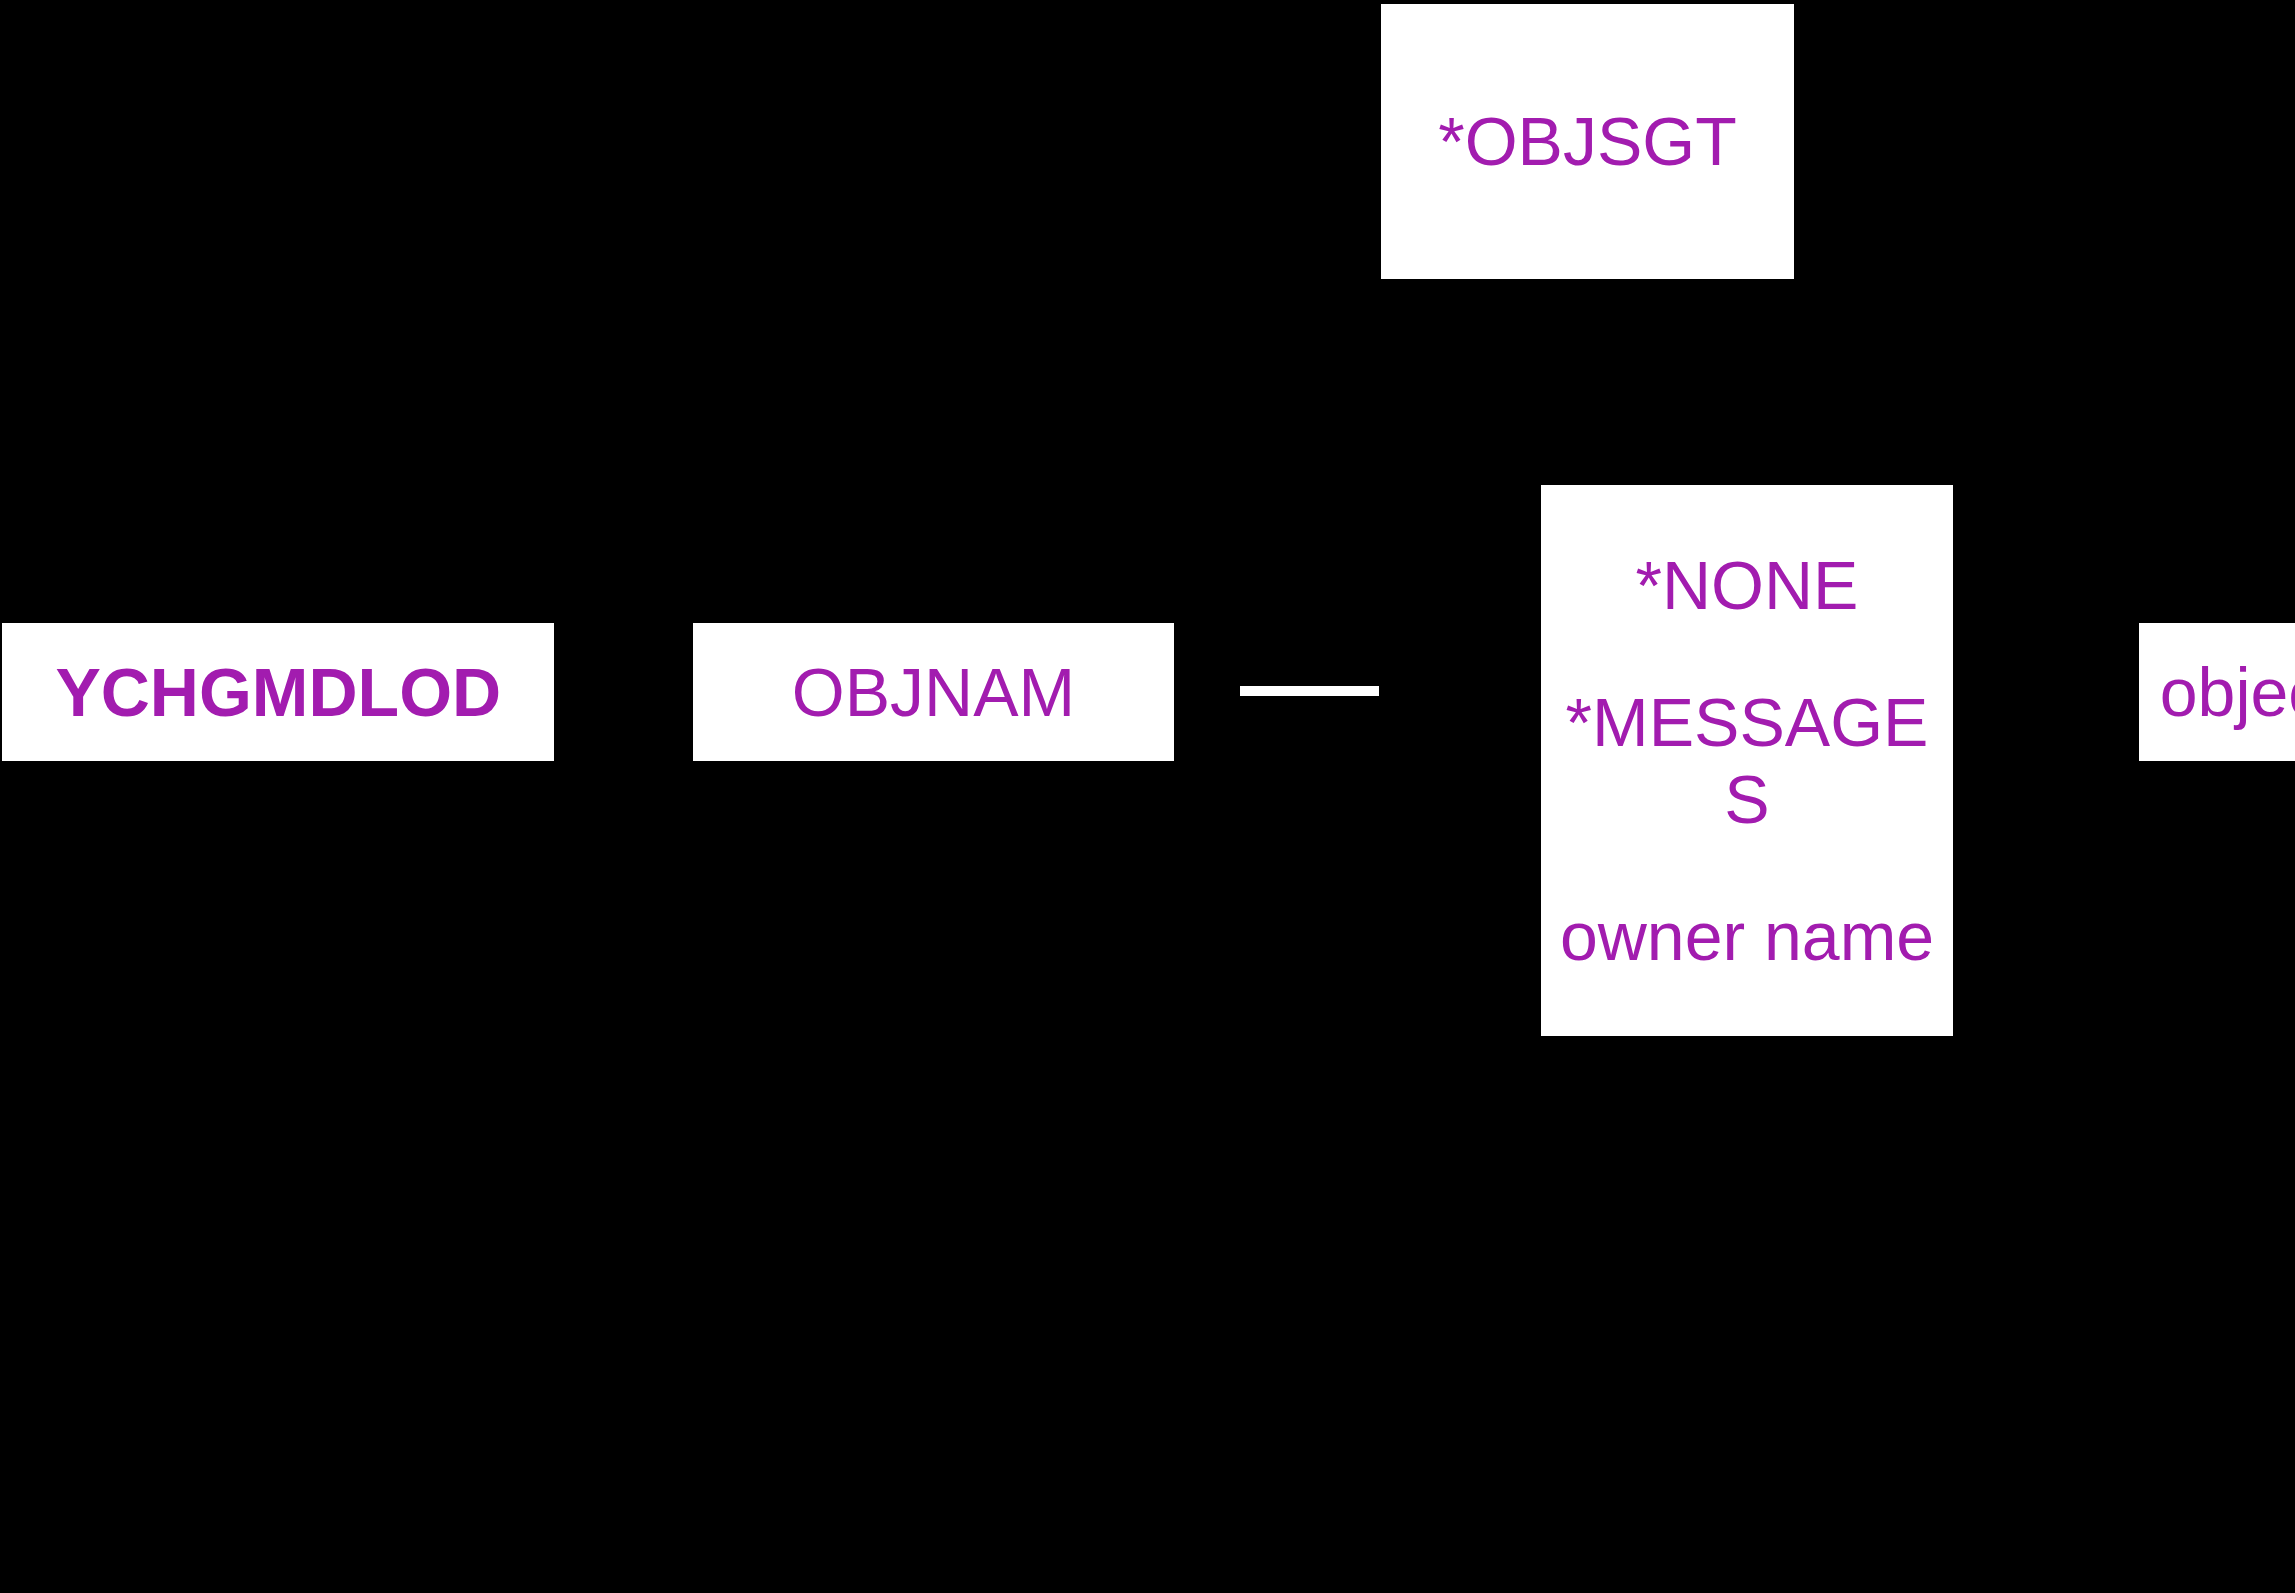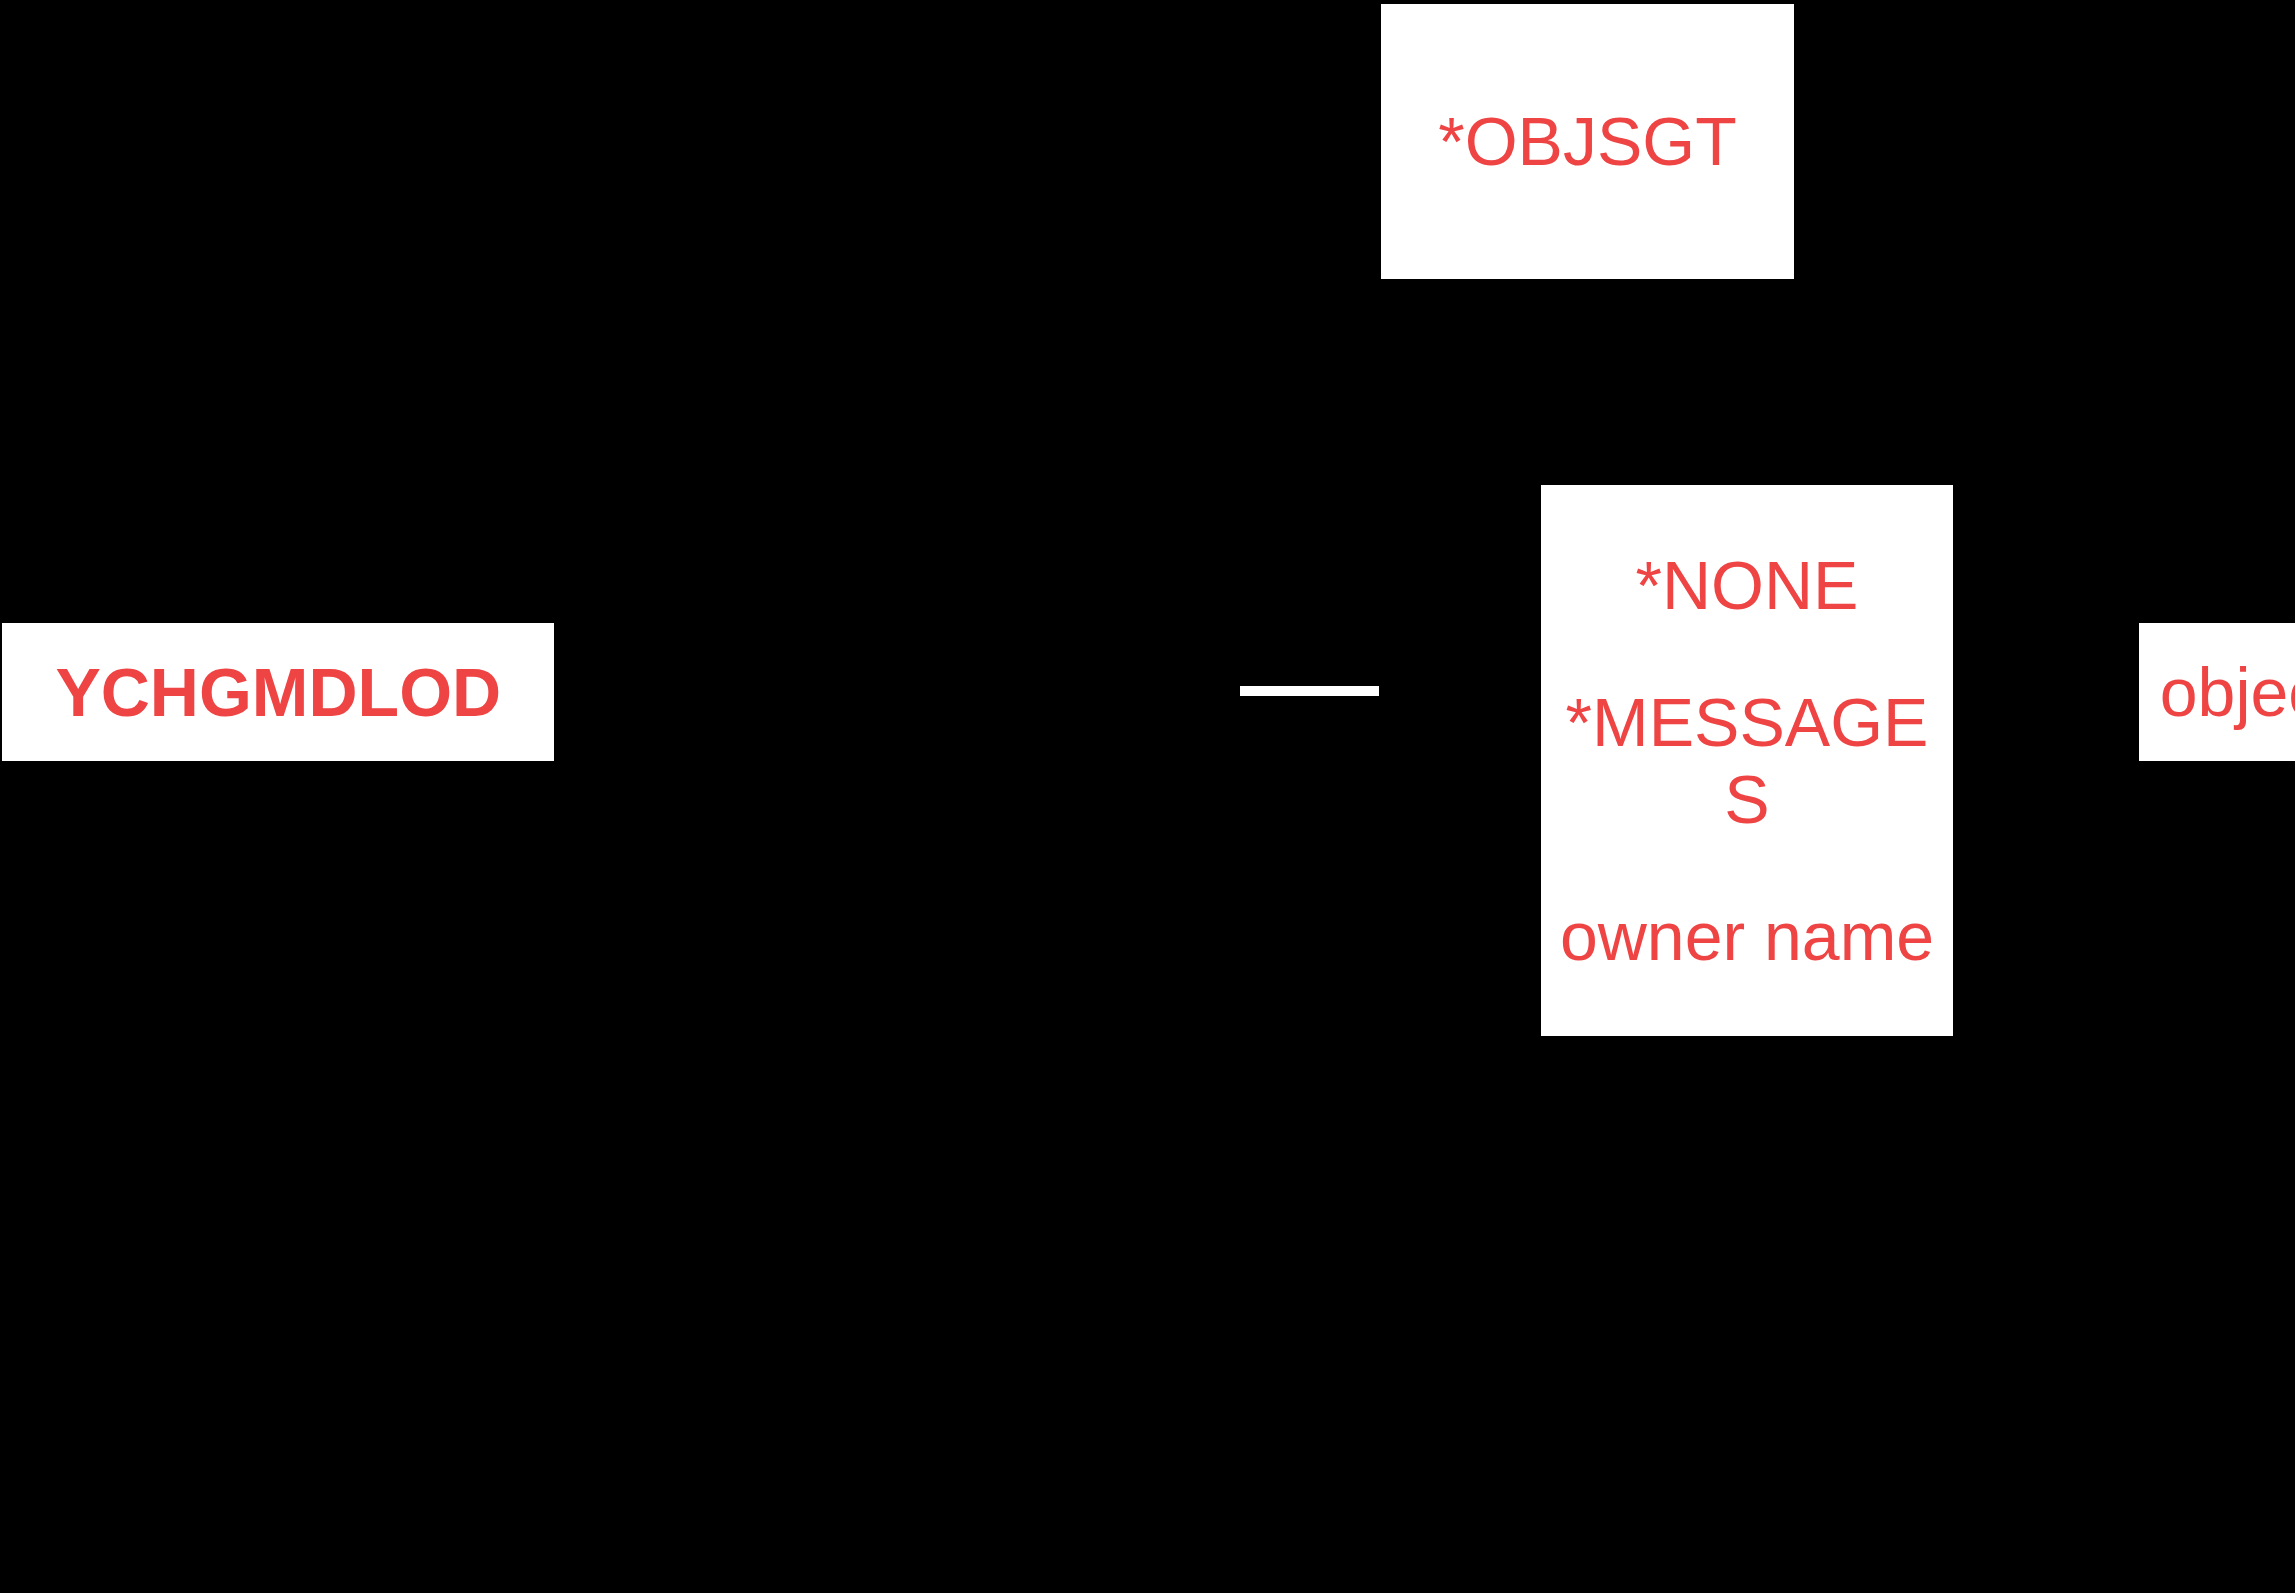--- a/index.html
+++ b/index.html
@@ -17,21 +17,21 @@
   #diagram-canvas {
     position: absolute;
     left: 0; top: 0;
     width: 3550px;
     height: 1594px;
     background: #000000;
   }
   .node-box {
     position: absolute;
     background: #ffffff;
-    color: #ef4444;
+    color: #a21caf;
     box-sizing: border-box;
     display: flex;
     flex-direction: column;
     align-items: center;
     justify-content: center;
     text-align: center;
     font-family: "Liberation Sans", sans-serif;
     font-weight: 400;
     line-height: 1.12;
     overflow: hidden;
@@ -90,20 +90,23 @@
 <div id="diagram-canvas">
 
   <div class="node-box" id="node-objsgt">
     <span class="node-line">*OBJSGT</span>
   </div>
 
   <div class="node-box" id="node-ychgmdlod">
     <span class="node-line">YCHGMDLOD</span>
   </div>
 
+  <div class="node-box" id="node-objnam">
+    <span class="node-line">OBJNAM</span>
+  </div>
 
   <div id="connector-objnam-none"></div>
 
   <div class="node-box" id="node-none">
     <span class="node-line">*NONE</span>
     <span class="node-line">*MESSAGES</span>
     <span class="node-line">owner name</span>
   </div>
 
   <div class="node-box" id="node-objectname">

